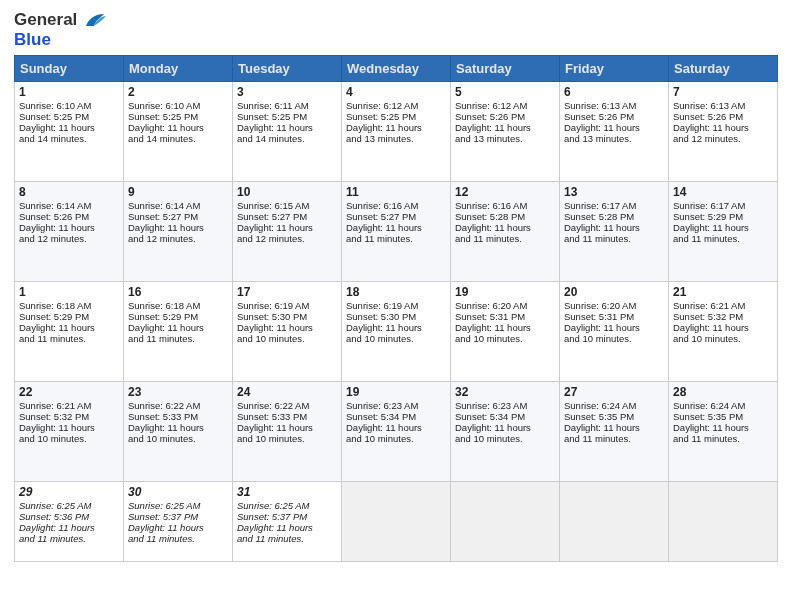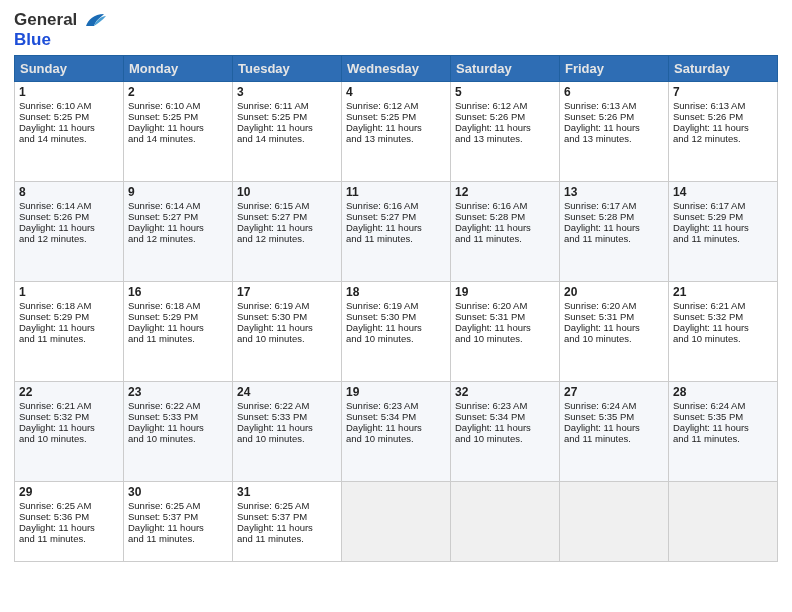--- a/index.html
+++ b/index.html
@@ -73,20 +73,21 @@
       background: #f0f0f0;
     }
     .day-num {
       font-size: 12px;
       font-weight: bold;
       display: block;
       margin-bottom: 1px;
     }
     .last-row td {
       height: 70px;
+      font-style: italic;
     }
   </style>
 </head>
 <body>
 
 <div class="page">
   <div class="header">
     <div class="logo">
       <div>
         <div style="display:flex;align-items:center;">

